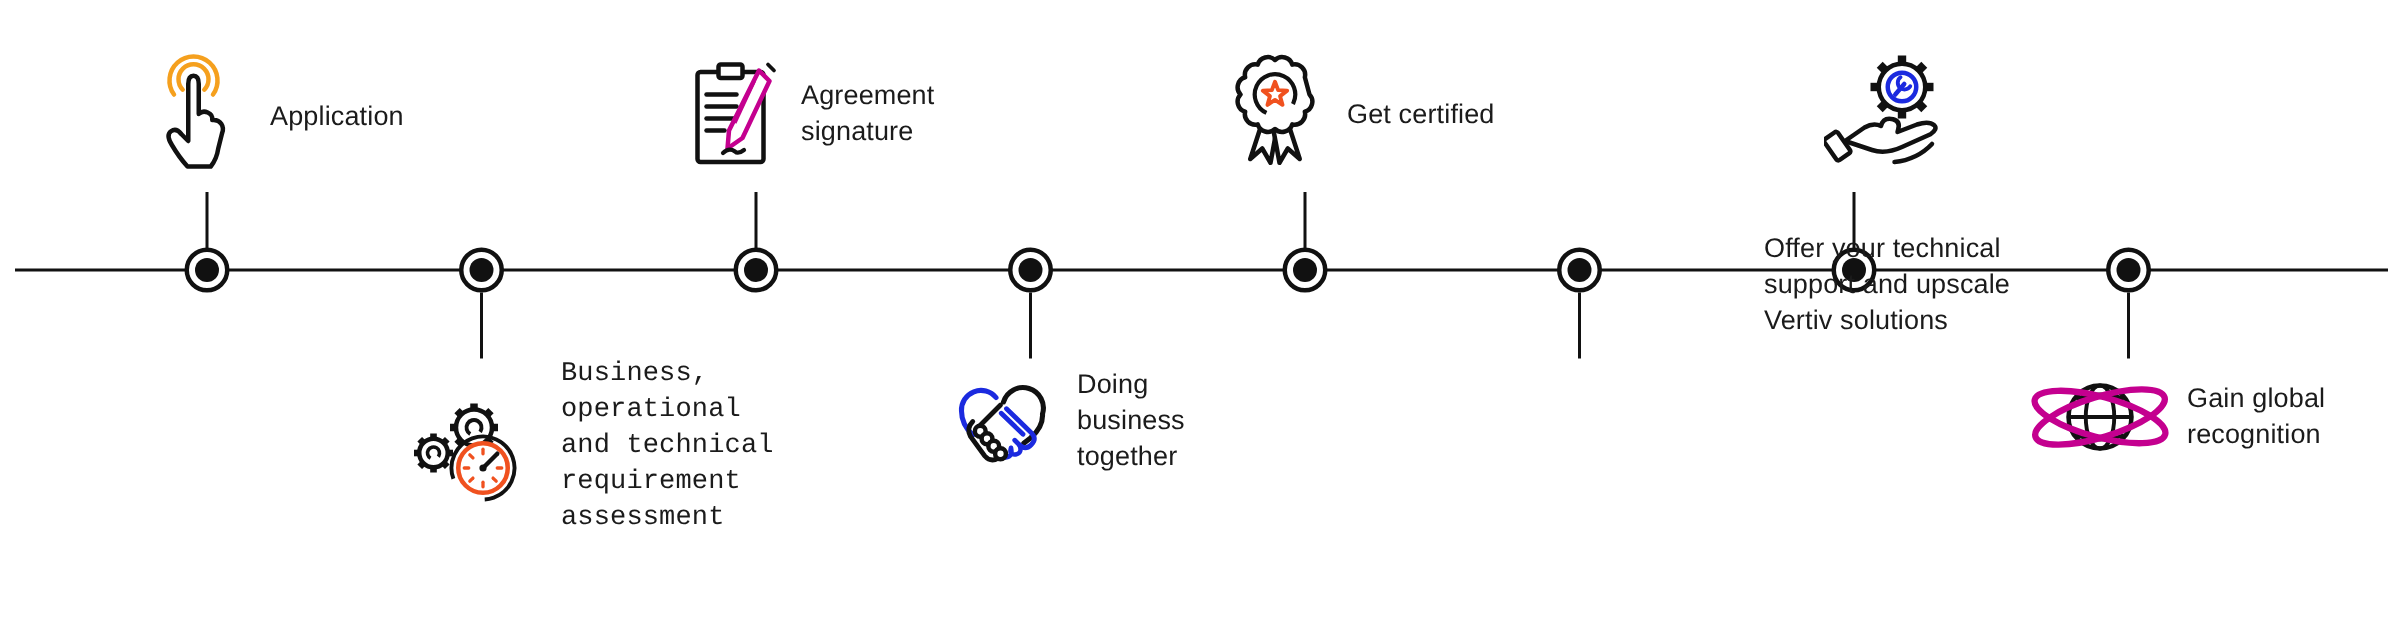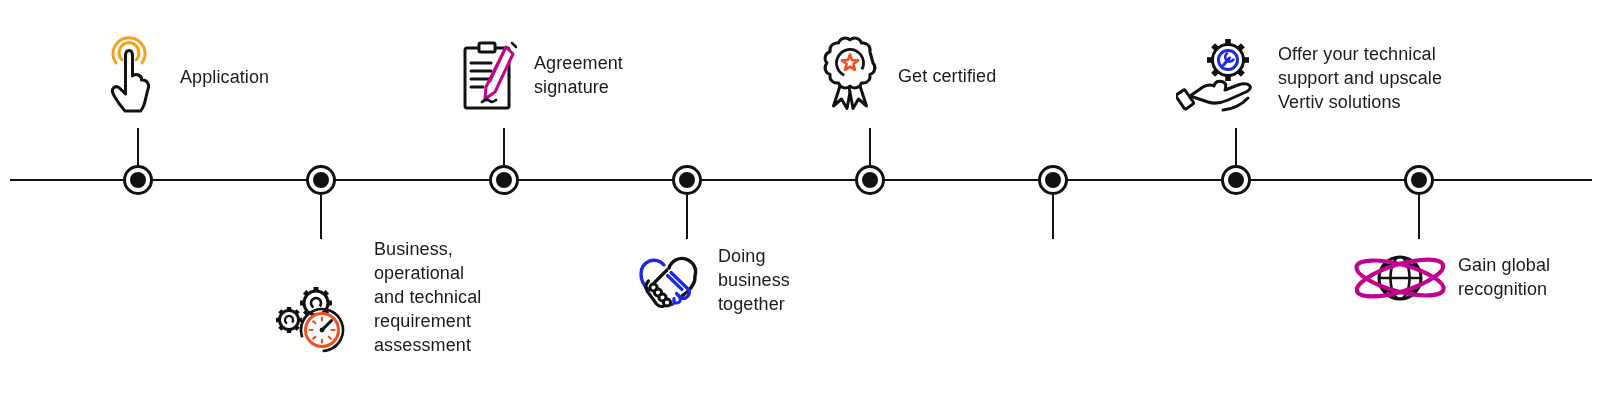--- a/index.html
+++ b/index.html
@@ -18,27 +18,27 @@
   
   .conn{position:absolute;width:2px;background:#111;}
   .conn.up{top:128px;height:38px;}
   .conn.down{top:195px;height:44px;}
   .c1{left:137px}.c3{left:503px}.c5{left:869px}.c7{left:1235px}
   .c2{left:320px}.c4{left:686px}.c6{left:1052px}.c8{left:1418px}
   
   .step{position:absolute;display:flex;align-items:center;}
   .step .label{font-size:18px;line-height:1.33;white-space:pre-line;font-weight:400;letter-spacing:.1px;}
   .g1{left:102px;top:34px;height:88px;gap:20px;}
-  .g2{left:274px;top:238px;align-items:flex-end;gap:22px;}
+  .g2{left:274px;top:238px;align-items:center;gap:22px;font-family:Liberation Mono, monospace;}
   .g2 svg{margin-top:8px;}
   .g3{left:458px;top:36px;height:80px;gap:14px;}
   .g4{left:632px;top:240px;height:82px;gap:14px;justify-content:space-between;}
   .g5{left:818px;top:32px;height:90px;gap:16px;}
   .g6{left:986px;top:240px;height:78px;gap:14px;}
-  .g7{left:1176px;top:32px;height:94px;gap:18px;}
+  .g7{left:1176px;top:32px;height:94px;gap:32px;flex-direction:column;}
   .g8{left:1344px;top:238px;height:80px;}
   svg{display:block;flex:none;}
 </style>
 </head>
 <body>
 
 <div id="canvas">
 
   <div class="axis"></div>
 

